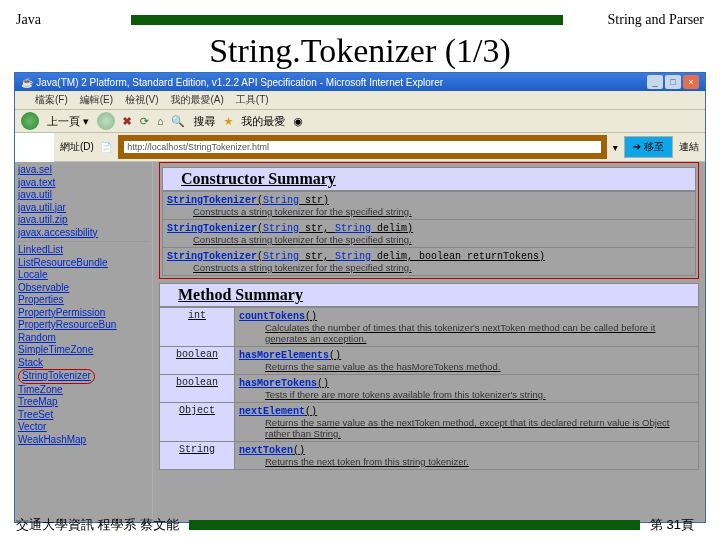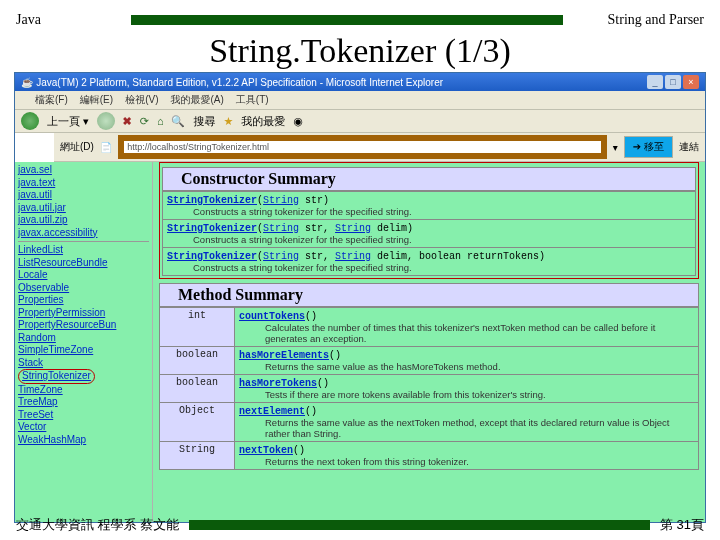--- a/index.html
+++ b/index.html
@@ -93,21 +93,21 @@
     margin-left:39px;
   }
   .addr-input {
     flex:1; background:#fff; border:6px solid #a16207;
     padding:1px 3px; font-size:9px; color:#555;
   }
   .go-btn {
     background:#0ea5e9; border:1px solid #b0b0a0; padding:3px 8px; font-size:10px;
   }
   .ie-body {
-    display:flex; background:#86efac; height: 360px;
+    display:flex; background:#a3a3a3; height: 360px; text-decoration: underline;
   }
   .ie-left {
     width: 138px; border-right:1px solid #b0b0b0;
     padding: 2px 3px;
     overflow:hidden;
     font-size: 10px;
     line-height: 1.25;
   }
   .ie-left a { color:#0028c8; text-decoration:underline; display:block; }
   .sel-class {
@@ -129,21 +129,21 @@
   }
   .ctor-box { border:1px solid #b00; padding:2px; margin-bottom:4px; }
   table.summary { width:100%; border-collapse:collapse; font-size:10px; }
   table.summary td { border:1px solid #888; padding:2px 4px; vertical-align:top; }
   table.summary td.mod { width:75px; text-align:center; color:#222; background:#d8d8ff; font-family:"Courier New",monospace; }
   .sig { font-family:"Courier New",monospace; }
   .sig a { color:#0028c8; text-decoration:underline; font-weight:bold; }
   .sig .kw { color:#0028c8; text-decoration:underline; }
   .desc { padding-left:26px; color:#333; font-size:9.5px; }
   .slide-footer {
-    position:absolute; left:0; right:0; bottom:6px;
+    position:absolute; left:0; right:10px; bottom:6px;
     display:flex; align-items:center;
     padding: 0 16px;
     font-size:13px;
   }
   .green-bar-bot {
     flex:1; height:10px; background:#0a5a0a; margin:0 10px;
   }
 </style>
 </head>
 <body>

